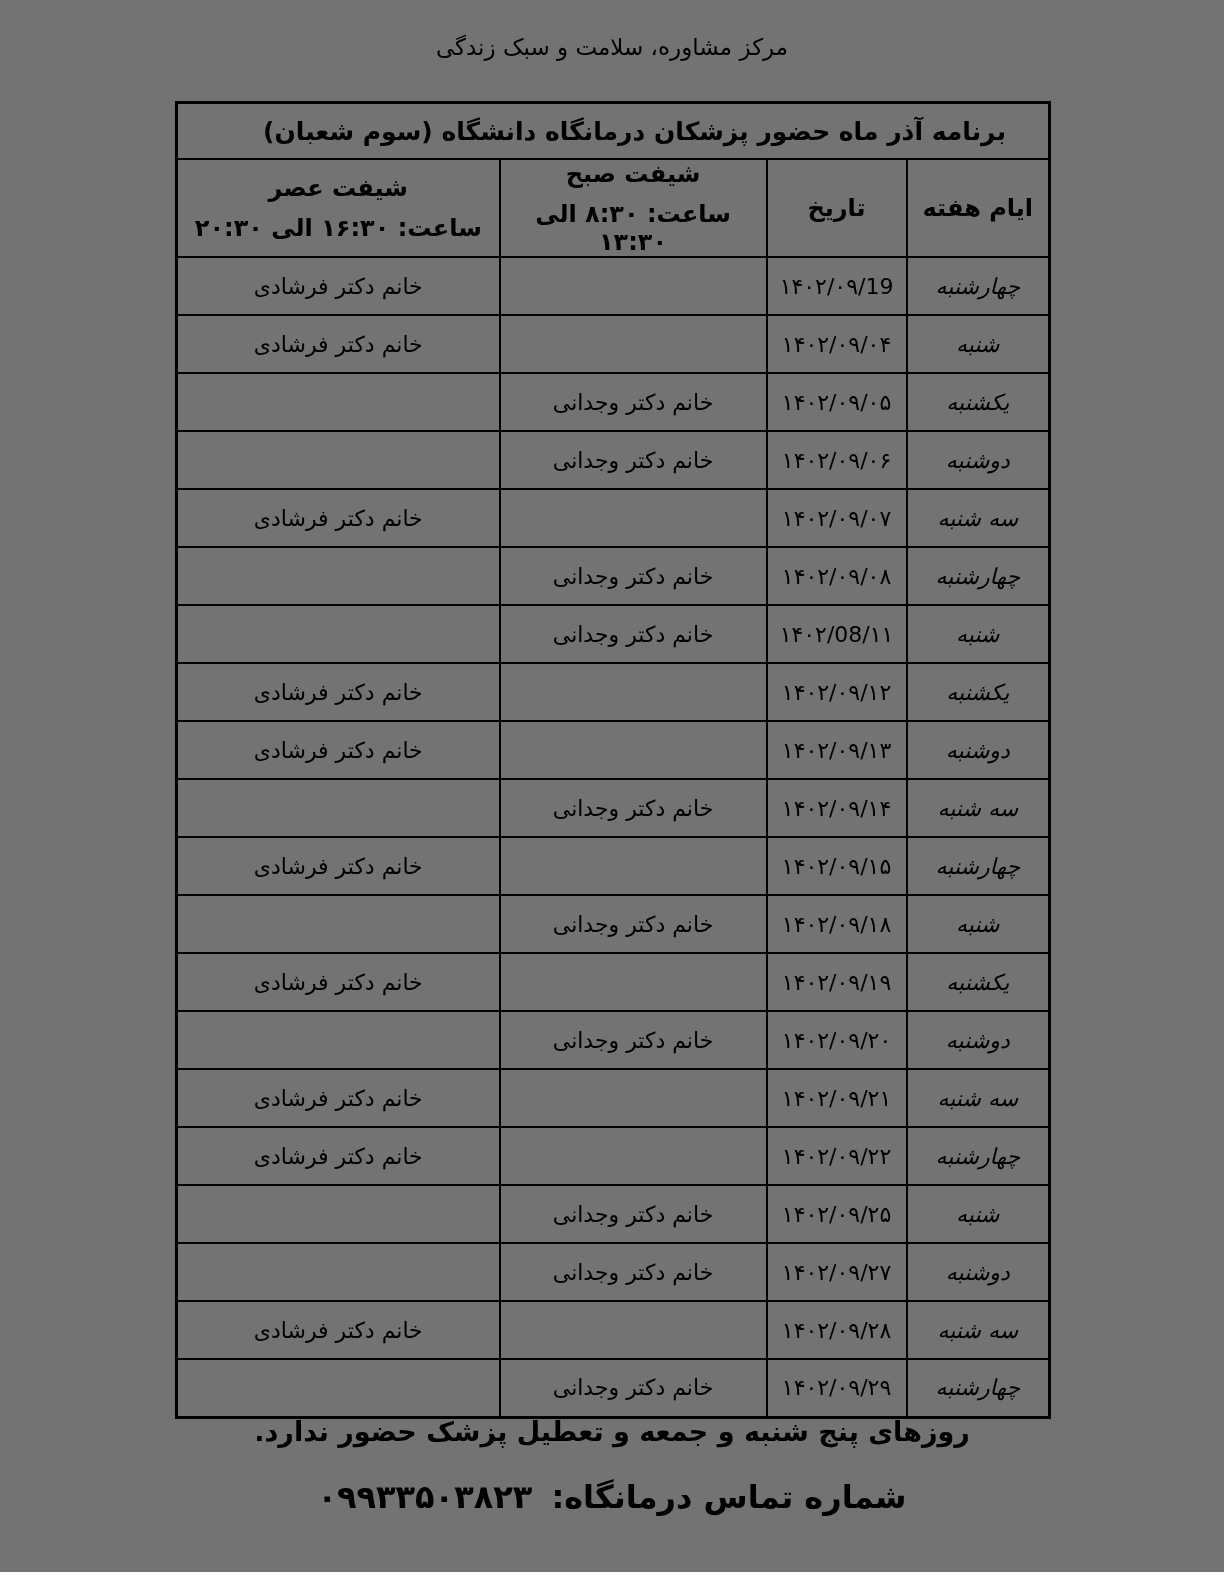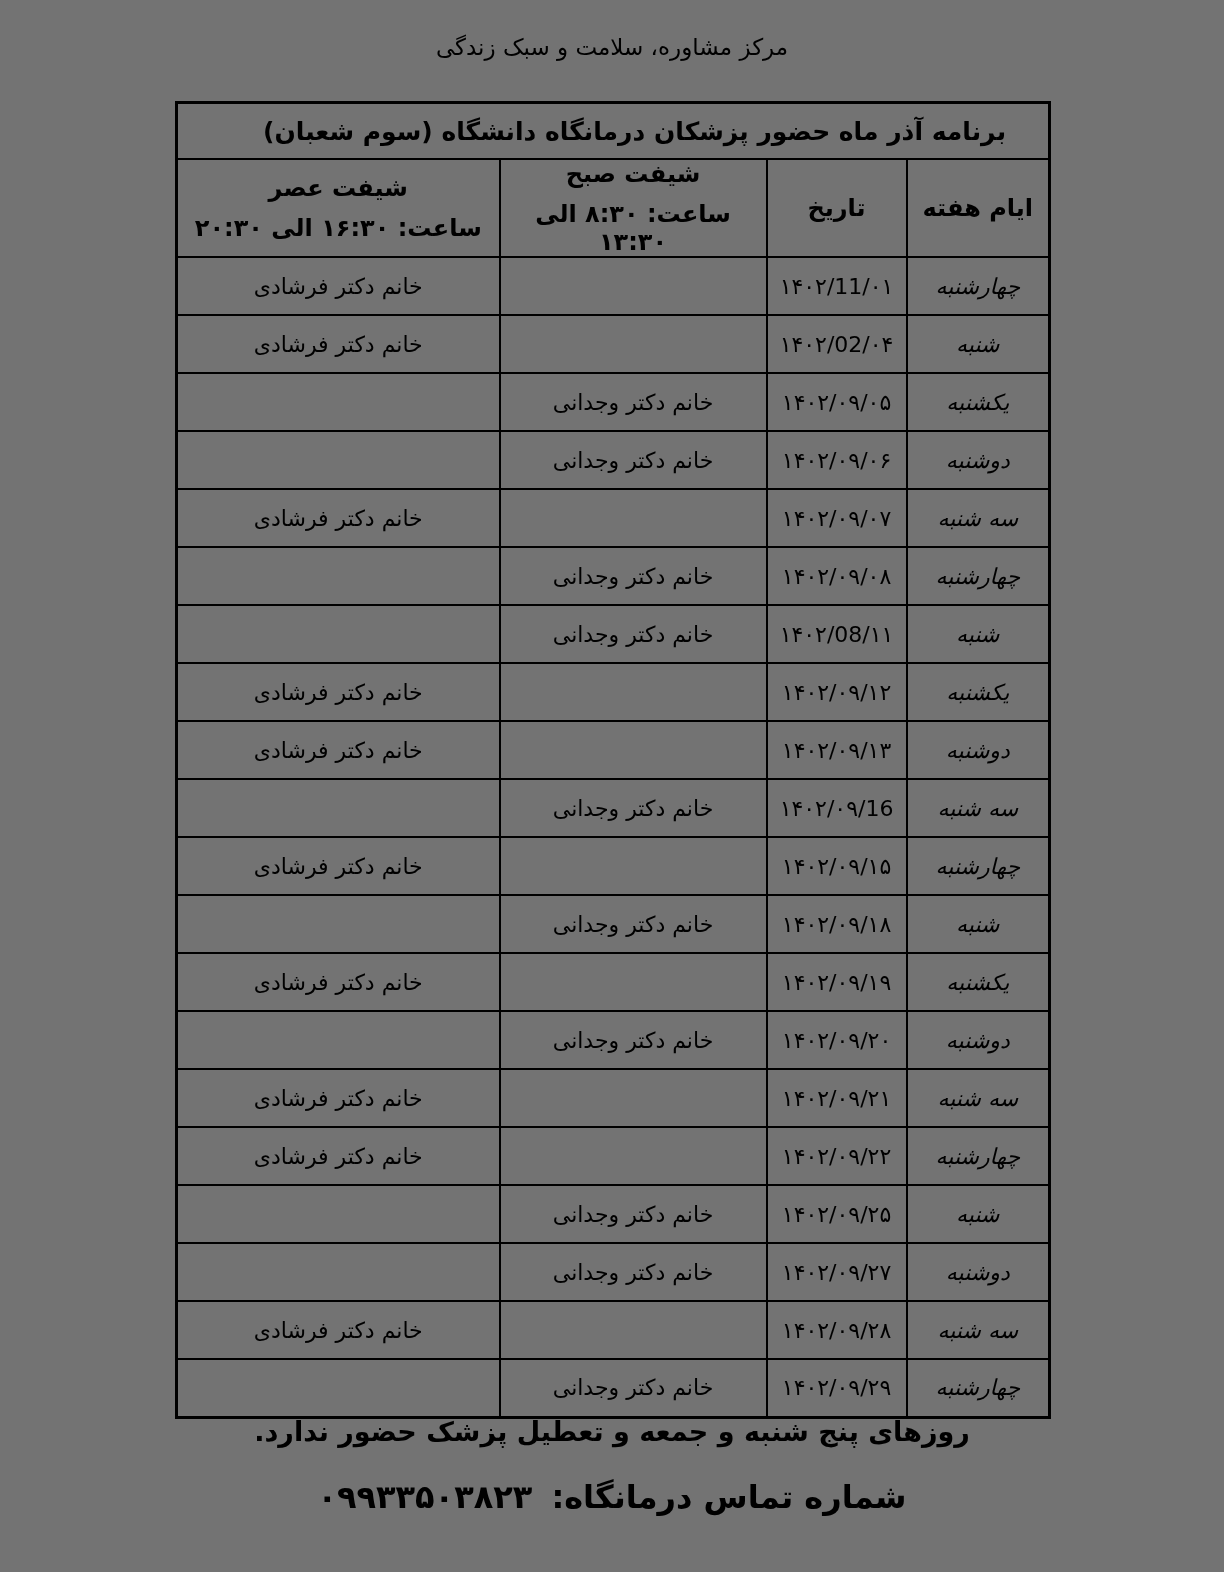--- a/index.html
+++ b/index.html
@@ -112,27 +112,27 @@
         </th>
         <th>
           <span class="shift-header-line1">شیفت عصر</span>
           <span class="shift-header-line2">ساعت: ۱۶:۳۰ الی ۲۰:۳۰</span>
         </th>
       </tr>
     </tbody>
     <tbody id="schedule-body">
         <tr class="data-row">
           <td class="day-cell">چهارشنبه</td>
-          <td class="date-cell">۱۴۰۲/11/۰۱</td>
-          <td class="morning-shift-cell"></td>
-          <td class="evening-shift-cell">خانم دکتر فرشادی</td>
-        </tr>
-        <tr class="data-row">
-          <td class="day-cell">شنبه</td>
-          <td class="date-cell">۱۴۰۲/02/۰۴</td>
+          <td class="date-cell">۱۴۰۲/۰۹/19</td>
+          <td class="morning-shift-cell"></td>
+          <td class="evening-shift-cell">خانم دکتر فرشادی</td>
+        </tr>
+        <tr class="data-row">
+          <td class="day-cell">شنبه</td>
+          <td class="date-cell">۱۴۰۲/۰۹/۰۴</td>
           <td class="morning-shift-cell"></td>
           <td class="evening-shift-cell">خانم دکتر فرشادی</td>
         </tr>
         <tr class="data-row">
           <td class="day-cell">یکشنبه</td>
           <td class="date-cell">۱۴۰۲/۰۹/۰۵</td>
           <td class="morning-shift-cell">خانم دکتر وجدانی</td>
           <td class="evening-shift-cell"></td>
         </tr>
         <tr class="data-row">
@@ -166,21 +166,21 @@
           <td class="evening-shift-cell">خانم دکتر فرشادی</td>
         </tr>
         <tr class="data-row">
           <td class="day-cell">دوشنبه</td>
           <td class="date-cell">۱۴۰۲/۰۹/۱۳</td>
           <td class="morning-shift-cell"></td>
           <td class="evening-shift-cell">خانم دکتر فرشادی</td>
         </tr>
         <tr class="data-row">
           <td class="day-cell">سه شنبه</td>
-          <td class="date-cell">۱۴۰۲/۰۹/16</td>
+          <td class="date-cell">۱۴۰۲/۰۹/۱۴</td>
           <td class="morning-shift-cell">خانم دکتر وجدانی</td>
           <td class="evening-shift-cell"></td>
         </tr>
         <tr class="data-row">
           <td class="day-cell">چهارشنبه</td>
           <td class="date-cell">۱۴۰۲/۰۹/۱۵</td>
           <td class="morning-shift-cell"></td>
           <td class="evening-shift-cell">خانم دکتر فرشادی</td>
         </tr>
         <tr class="data-row">

